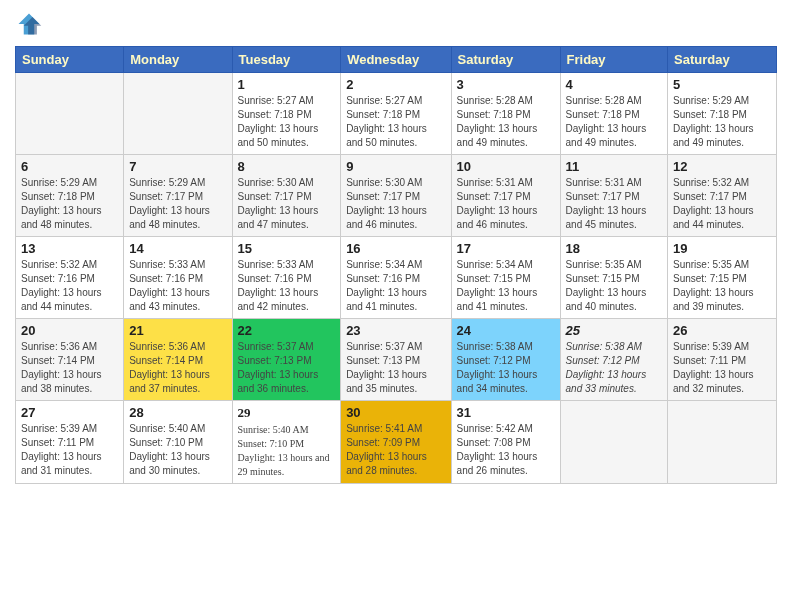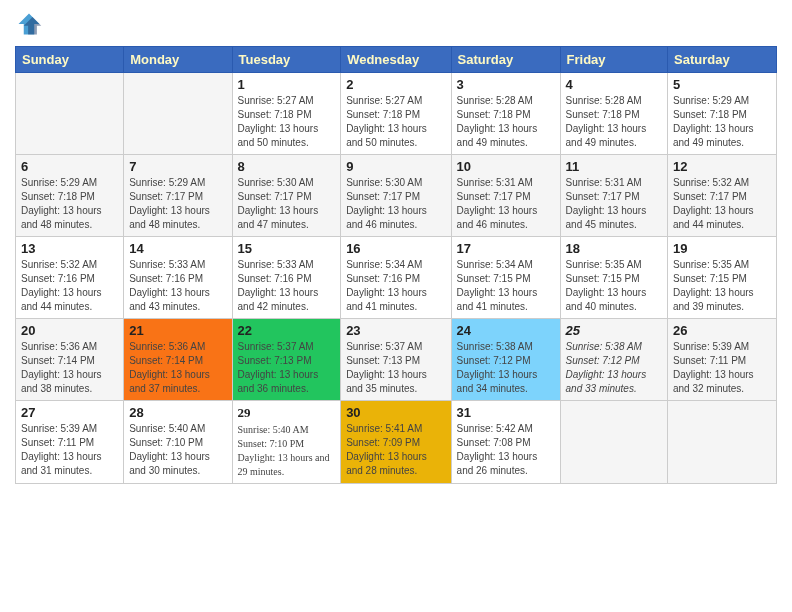--- a/index.html
+++ b/index.html
@@ -263,21 +263,21 @@
 Daylight: 13 hours and 39 minutes.</div>
           </td>
         </tr>
         <tr>
           <td style="background: rgb(245, 245, 245);">
             <span class="day-number">20</span>
             <div class="day-info">Sunrise: 5:36 AM
 Sunset: 7:14 PM
 Daylight: 13 hours and 38 minutes.</div>
           </td>
-          <td style="background: #f97316; margin-left: 44px;">
+          <td style="background: #fde047; margin-left: 44px;">
             <span class="day-number">21</span>
             <div class="day-info">Sunrise: 5:36 AM
 Sunset: 7:14 PM
 Daylight: 13 hours and 37 minutes.</div>
           </td>
           <td style="background: #22c55e;">
             <span class="day-number">22</span>
             <div class="day-info">Sunrise: 5:37 AM
 Sunset: 7:13 PM
 Daylight: 13 hours and 36 minutes.</div>

